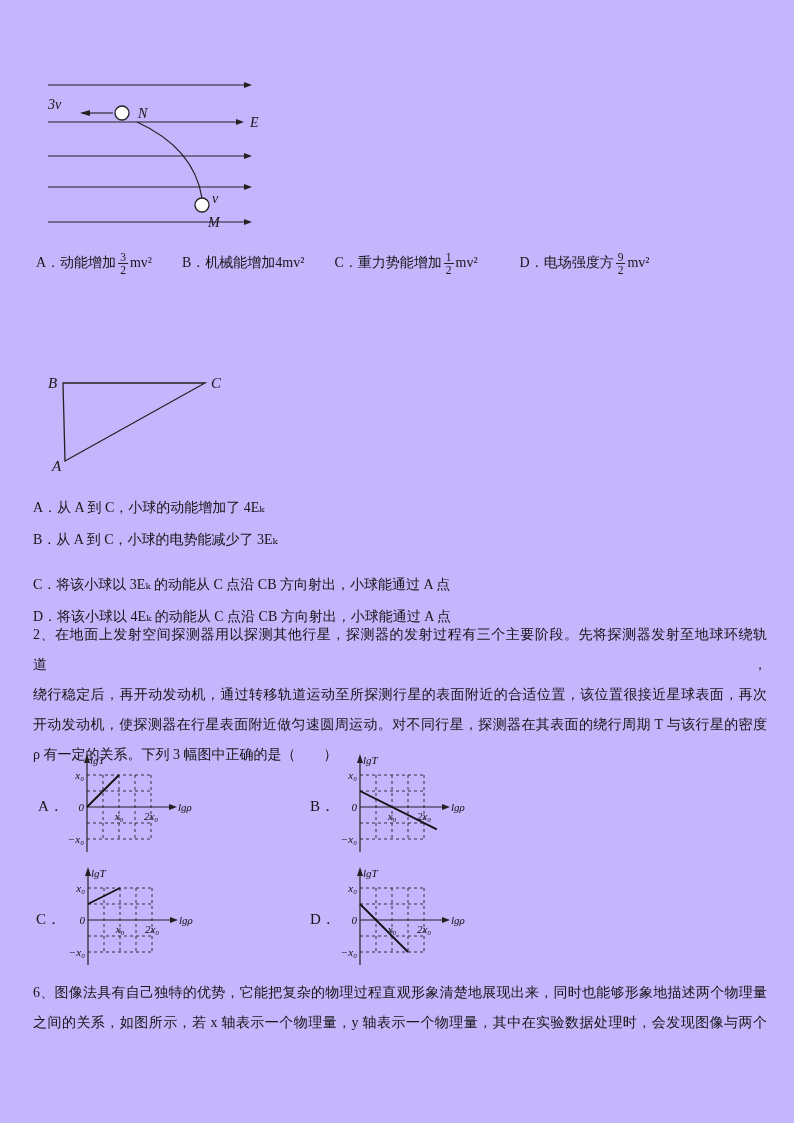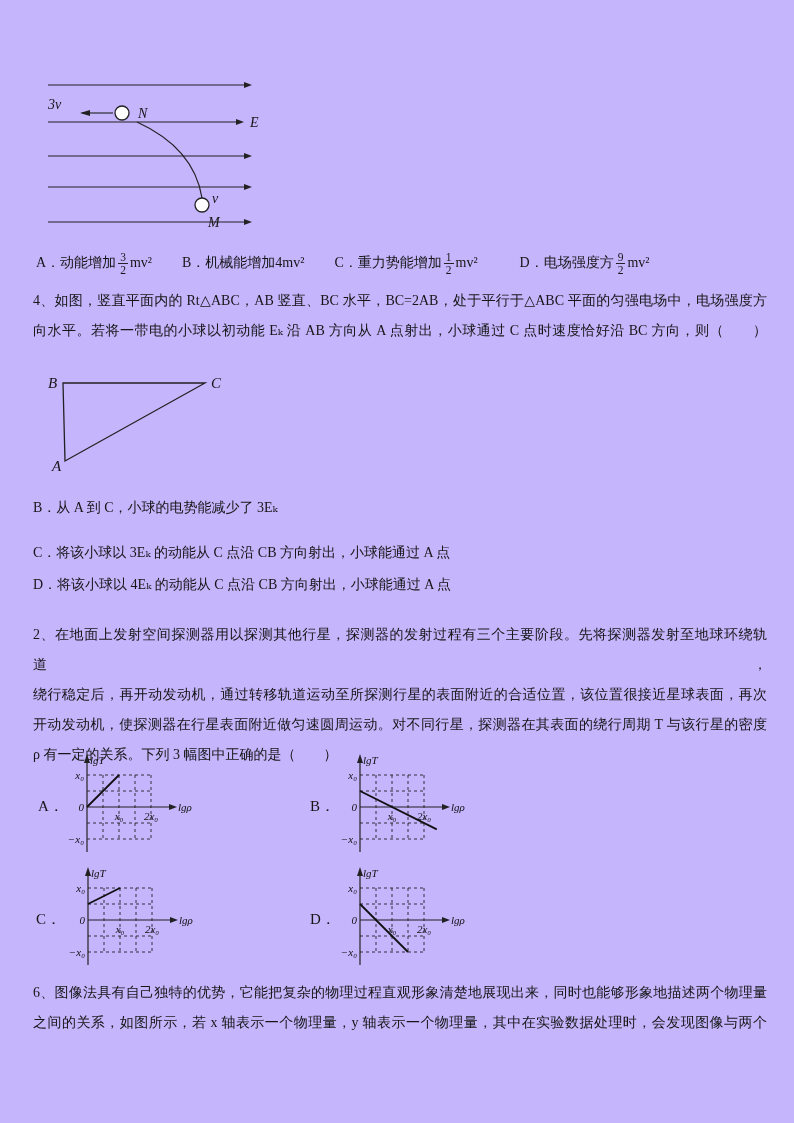--- a/index.html
+++ b/index.html
@@ -87,33 +87,30 @@
     <span class="opt" style="margin-left:42px;">
       <span>D．电场强度方</span>
       <span class="frac">
           <span class="fnum">9</span>
           <span class="fden">2</span>
         </span>
       <span class="math">mv²</span>
     </span>
   </div>
 
-  <div class="para" style="top:286px;">
-    <div class="tline just">4、如图，竖直平面内的 Rt△ABC，AB 竖直、BC 水平，BC=2AB，处于平行于△ABC 平面的匀强电场中，电场强度方</div>
-    <div class="tline just">向水平。若将一带电的小球以初动能 Eₖ 沿 AB 方向从 A 点射出，小球通过 C 点时速度恰好沿 BC 方向，则（　　）</div>
-  </div>
 
   <svg class="fig" style="left:46px;top:366px;" width="200" height="115" viewBox="0 0 200 115">
     <path d="M 17,17 L 159,17 L 19,95 Z" stroke-width="1.3"></path>
     <text class="vx" x="2" y="22">B</text>
     <text class="vx" x="165" y="22">C</text>
     <text class="vx" x="6" y="105">A</text>
   </svg>
 
   <div class="optlist">
+    <div class="oline">A．从 A 到 C，小球的动能增加了 4Eₖ</div>
     <div class="oline">B．从 A 到 C，小球的电势能减少了 3Eₖ</div>
     <div class="oline" style="margin-top:13px;">C．将该小球以 3Eₖ 的动能从 C 点沿 CB 方向射出，小球能通过 A 点</div>
     <div class="oline">D．将该小球以 4Eₖ 的动能从 C 点沿 CB 方向射出，小球能通过 A 点</div>
   </div>
 
   <div class="para" style="top:620px;">
     <div class="tline just">2、在地面上发射空间探测器用以探测其他行星，探测器的发射过程有三个主要阶段。先将探测器发射至地球环绕轨道，</div>
     <div class="tline just">绕行稳定后，再开动发动机，通过转移轨道运动至所探测行星的表面附近的合适位置，该位置很接近星球表面，再次</div>
     <div class="tline just">开动发动机，使探测器在行星表面附近做匀速圆周运动。对不同行星，探测器在其表面的绕行周期 T 与该行星的密度</div>
     <div class="tline">ρ 有一定的关系。下列 3 幅图中正确的是（　　）</div>

